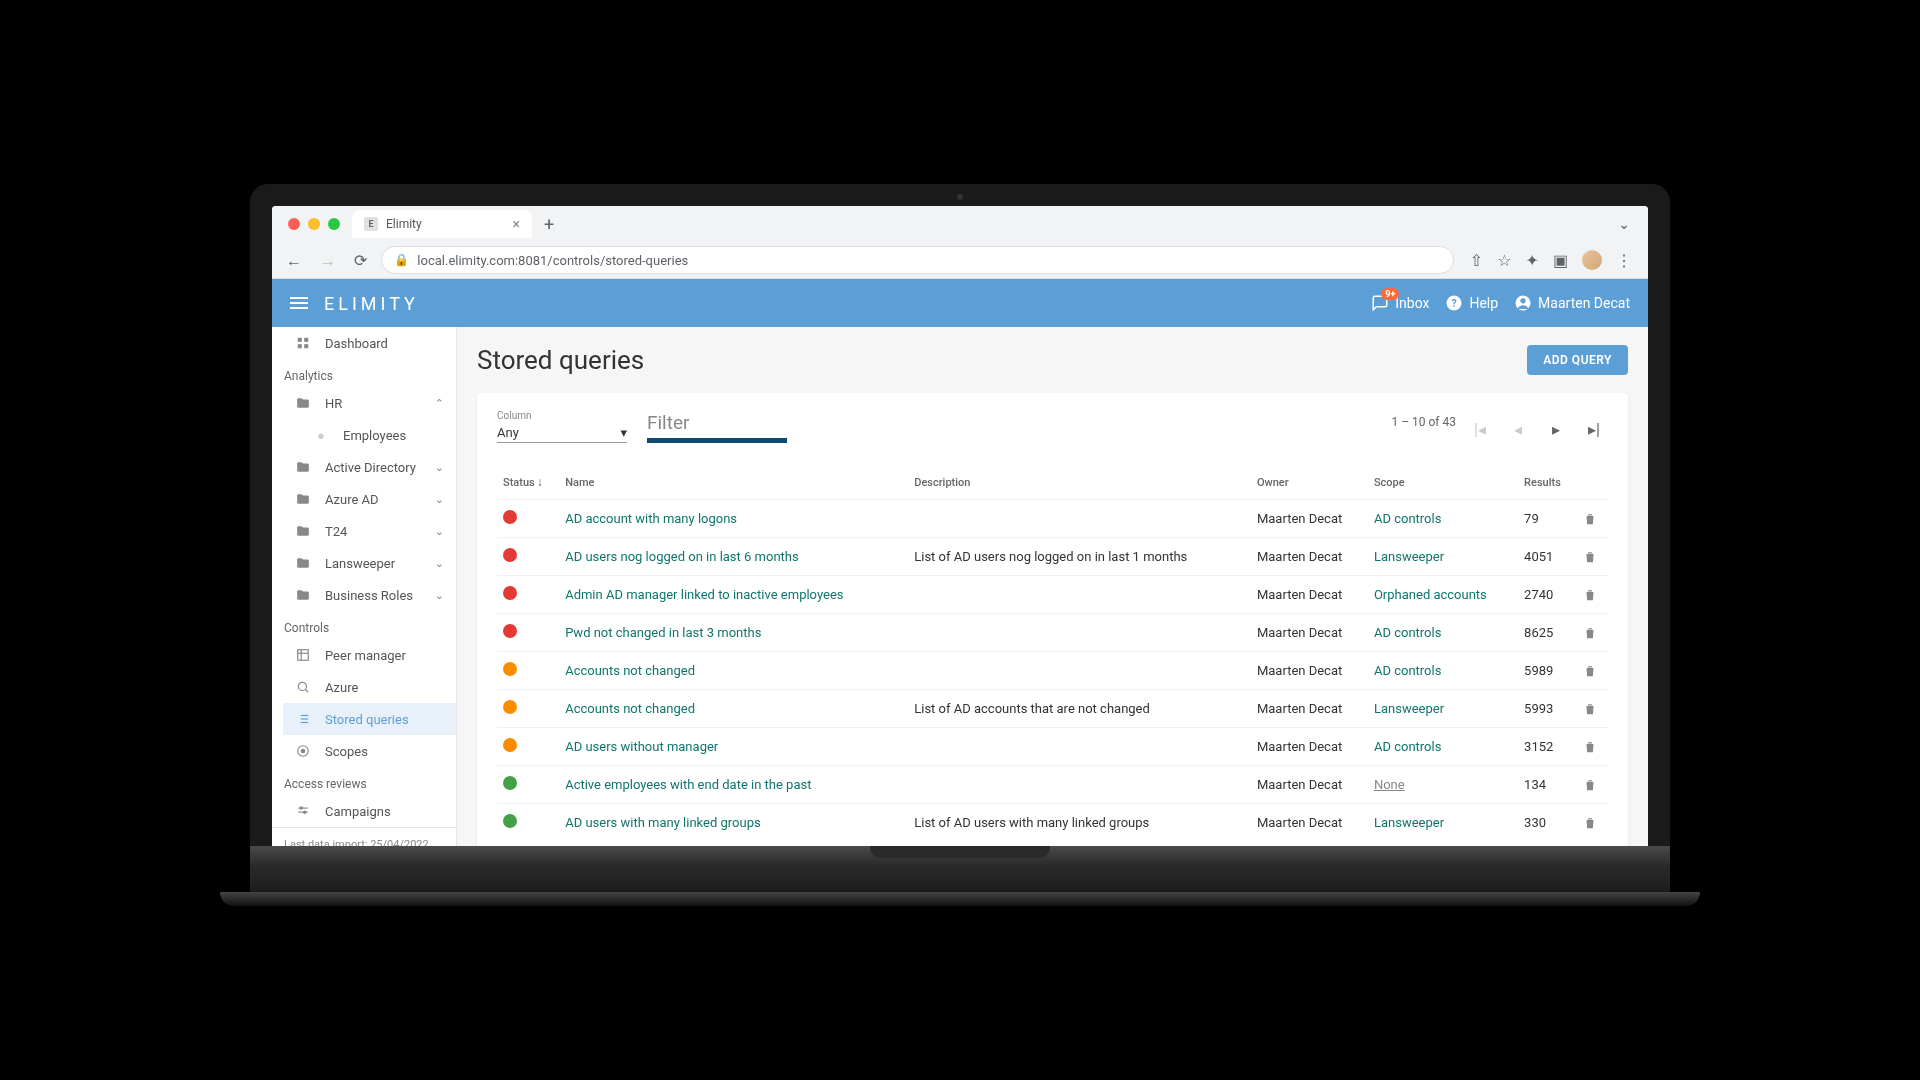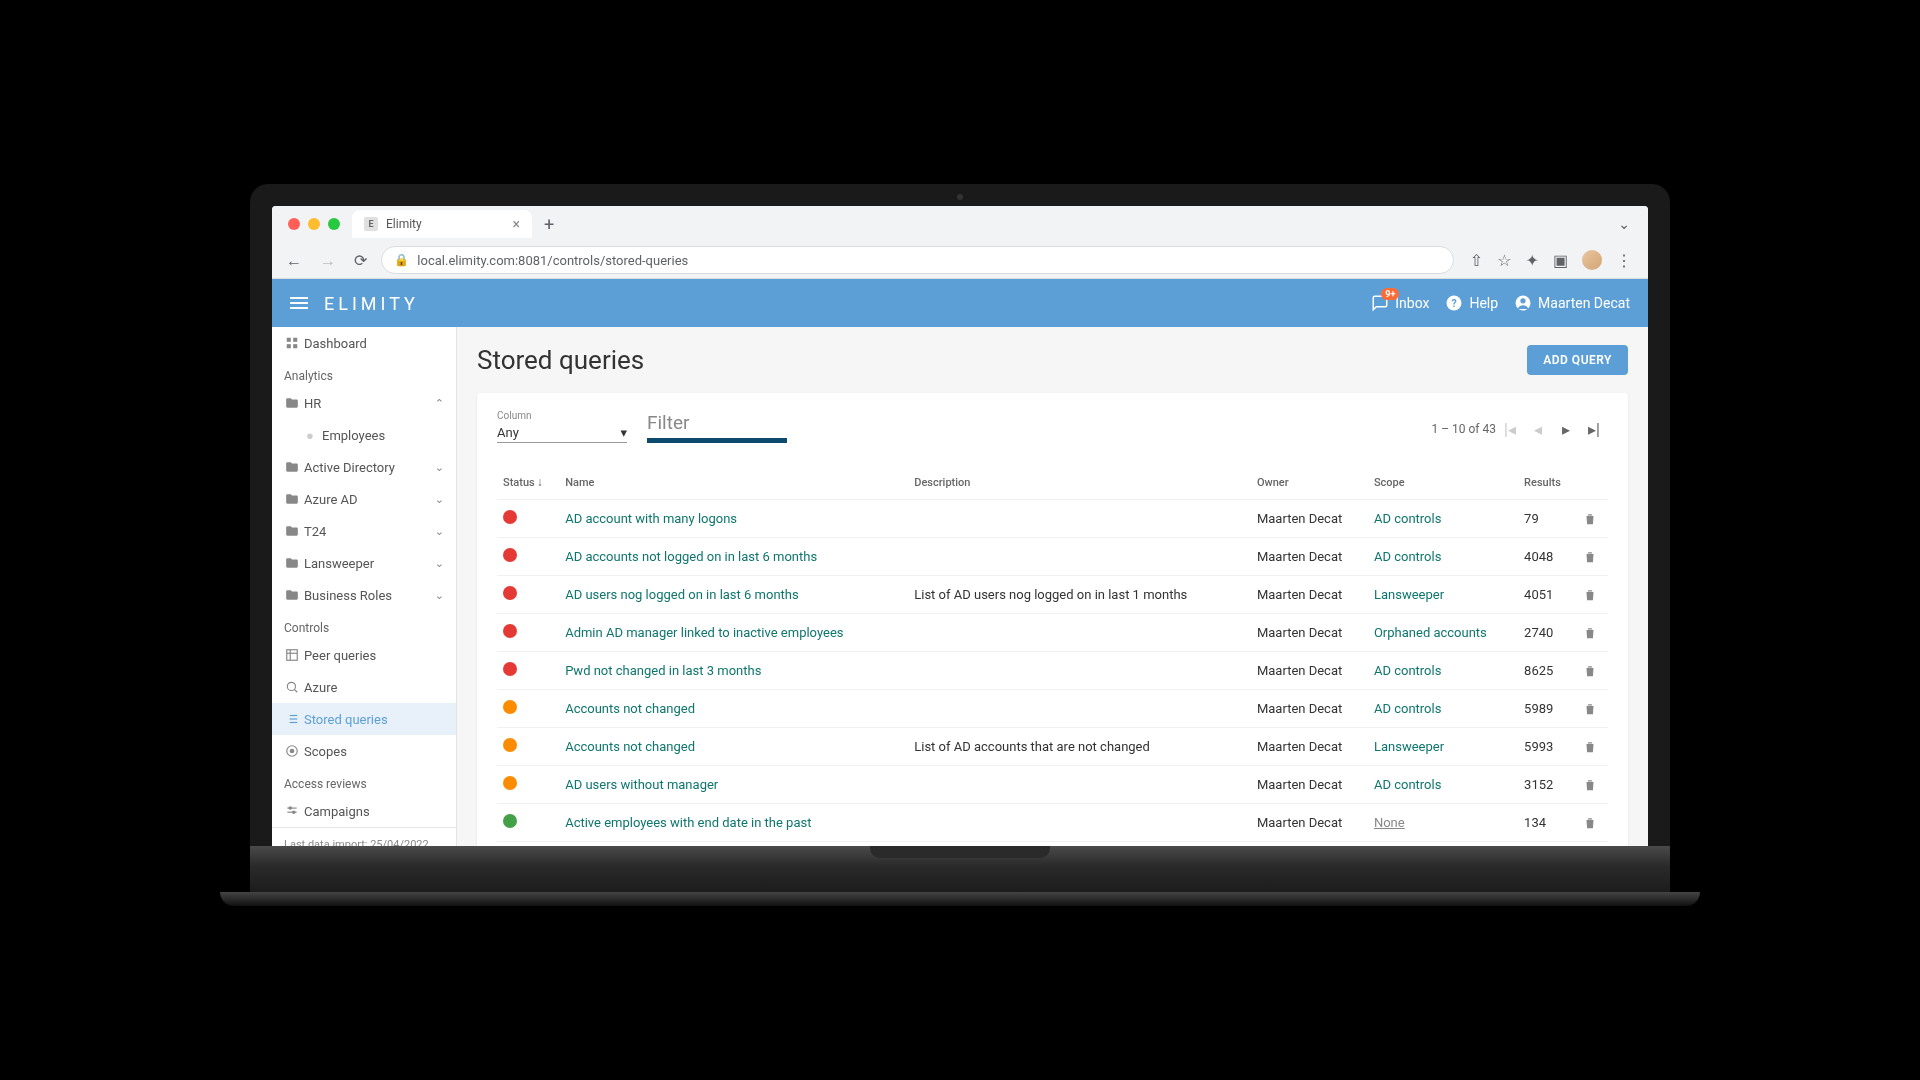--- a/index.html
+++ b/index.html
@@ -39,42 +39,42 @@
 .hamburger div { width: 18px; height: 2px; background: #fff; }
 .logo { font-size: 18px; letter-spacing: 4px; font-weight: 400; }
 .header-spacer { flex: 1; }
 .hdr-item { display: flex; align-items: center; gap: 6px; font-size: 14px; cursor: pointer; position: relative; }
 .hdr-item .icn { width: 18px; height: 18px; display: flex; align-items: center; justify-content: center; }
 .badge { position: absolute; top: -6px; left: 10px; background: #ff6b35; color: #fff; font-size: 9px; padding: 1px 4px; border-radius: 8px; font-weight: bold; }
 
 
 .app-body { display: flex; flex: 1; overflow: hidden; background: #f6f6f6; }
 .sidebar { width: 185px; background: #fff; border-right: 1px solid #e5e5e5; display: flex; flex-direction: column; overflow-y: auto; font-size: 13px; }
-.sb-item { display: flex; align-items: center; padding: 8px 12px; gap: 4px; color: #555; cursor: pointer; }
+.sb-item { display: flex; align-items: center; padding: 8px 12px; gap: 14px; color: #555; cursor: pointer; margin-left: 11px; }
 .sb-item.sub { padding-left: 30px; }
 .sb-item.active { background: #e8f1f9; color: #5c9fd6; }
 .sb-item .sb-icn { width: 16px; height: 16px; display: flex; align-items: center; justify-content: center; color: #888; }
 .sb-item .chev { margin-left: auto; color: #888; font-size: 11px; }
 .sb-section { padding: 10px 12px 4px; color: #666; font-size: 12px; }
 .sb-footer { margin-top: auto; border-top: 1px solid #e5e5e5; padding: 10px 12px; font-size: 11px; color: #888; }
 
 
 .content { flex: 1; padding: 18px 20px; overflow-y: auto; }
 .page-head { display: flex; align-items: center; margin-bottom: 18px; }
 .page-title { font-size: 26px; font-weight: 400; color: #333; }
 .btn-primary { margin-left: auto; background: #5c9fd6; color: #fff; border: none; padding: 8px 16px; border-radius: 4px; font-size: 12px; font-weight: 600; cursor: pointer; letter-spacing: 0.5px; }
 
 .card { background: #fff; border-radius: 4px; box-shadow: 0 1px 3px rgba(0,0,0,0.08); padding: 14px 20px; }
 .filters { display: flex; align-items: flex-end; gap: 20px; margin-bottom: 22px; }
 .col-select { min-width: 130px; }
 .col-label { font-size: 10px; color: #888; margin-bottom: 2px; display: block; }
 .select-ctl { display: flex; align-items: center; justify-content: space-between; border-bottom: 1px solid #999; padding: 2px 0; font-size: 13px; color: #333; cursor: pointer; }
 .filter-input { border: none; border-bottom: 5px solid #0c4a6e; font-size: 19px; padding: 4px 0; width: 140px; outline: none; color: #4d7c0f; }
 .filter-input::placeholder { color: #888; }
-.pagination { margin-left: auto; display: flex; align-items: center; font-size: 12px; color: #666; }
+.pagination { margin-left: auto; display: flex; align-items: flex-start; gap: 10px; font-size: 12px; color: #666; }
 .pg-btn { width: 28px; height: 28px; display: flex; align-items: center; justify-content: center; color: #666; cursor: pointer; font-size: 16px; }
 .pg-btn.disabled { color: #ccc; }
 
 
 .tbl { width: 100%; border-collapse: collapse; }
 .tbl th { text-align: left; font-size: 11px; font-weight: 500; color: #666; padding: 10px 6px; }
 .tbl td { padding: 10px 6px; font-size: 13px; color: #333; border-top: 1px solid #f0f0f0; vertical-align: middle; }
 .status-dot { width: 14px; height: 14px; border-radius: 50%; display: inline-block; }
 .st-red { background: #e53935; }
 .st-orange { background: #fb8c00; }
@@ -240,21 +240,21 @@
           </div>
           <div class="sb-section">Controls</div>
           <div class="sb-item">
             <span class="sb-icn">
                 <svg width="14" height="14" viewBox="0 0 24 24" fill="none" stroke="#888" stroke-width="2">
                   <rect x="3" y="3" width="18" height="18"></rect>
                   <line x1="3" y1="9" x2="21" y2="9"></line>
                   <line x1="9" y1="21" x2="9" y2="3"></line>
                 </svg>
               </span>
-            <span>Peer queries</span>
+            <span>Peer manager</span>
           </div>
           <div class="sb-item">
             <span class="sb-icn">
                 <svg width="14" height="14" viewBox="0 0 24 24" fill="none" stroke="#888" stroke-width="2">
                   <circle cx="11" cy="11" r="7"></circle>
                   <line x1="21" y1="21" x2="16" y2="16"></line>
                 </svg>
               </span>
             <span>Azure</span>
           </div>
@@ -339,31 +339,20 @@
                     <td></td>
                     <td>Maarten Decat</td>
                     <td><span class="link">AD controls</span></td>
                     <td>79</td>
                     <td><span class="trash"><svg width="14" height="14" viewBox="0 0 24 24" fill="#888">
                           <path d="M6 7h12l-1 14H7L6 7zm3-3h6l1 2H8l1-2z"></path>
                         </svg></span></td>
                   </tr>
                   <tr>
                     <td><span class="status-dot st-red"></span></td>
-                    <td><span class="link">AD accounts not logged on in last 6 months</span></td>
-                    <td></td>
-                    <td>Maarten Decat</td>
-                    <td><span class="link">AD controls</span></td>
-                    <td>4048</td>
-                    <td><span class="trash"><svg width="14" height="14" viewBox="0 0 24 24" fill="#888">
-                          <path d="M6 7h12l-1 14H7L6 7zm3-3h6l1 2H8l1-2z"></path>
-                        </svg></span></td>
-                  </tr>
-                  <tr>
-                    <td><span class="status-dot st-red"></span></td>
                     <td><span class="link">AD users nog logged on in last 6 months</span></td>
                     <td>List of AD users nog logged on in last 1 months</td>
                     <td>Maarten Decat</td>
                     <td><span class="link">Lansweeper</span></td>
                     <td>4051</td>
                     <td><span class="trash"><svg width="14" height="14" viewBox="0 0 24 24" fill="#888">
                           <path d="M6 7h12l-1 14H7L6 7zm3-3h6l1 2H8l1-2z"></path>
                         </svg></span></td>
                   </tr>
                   <tr>

